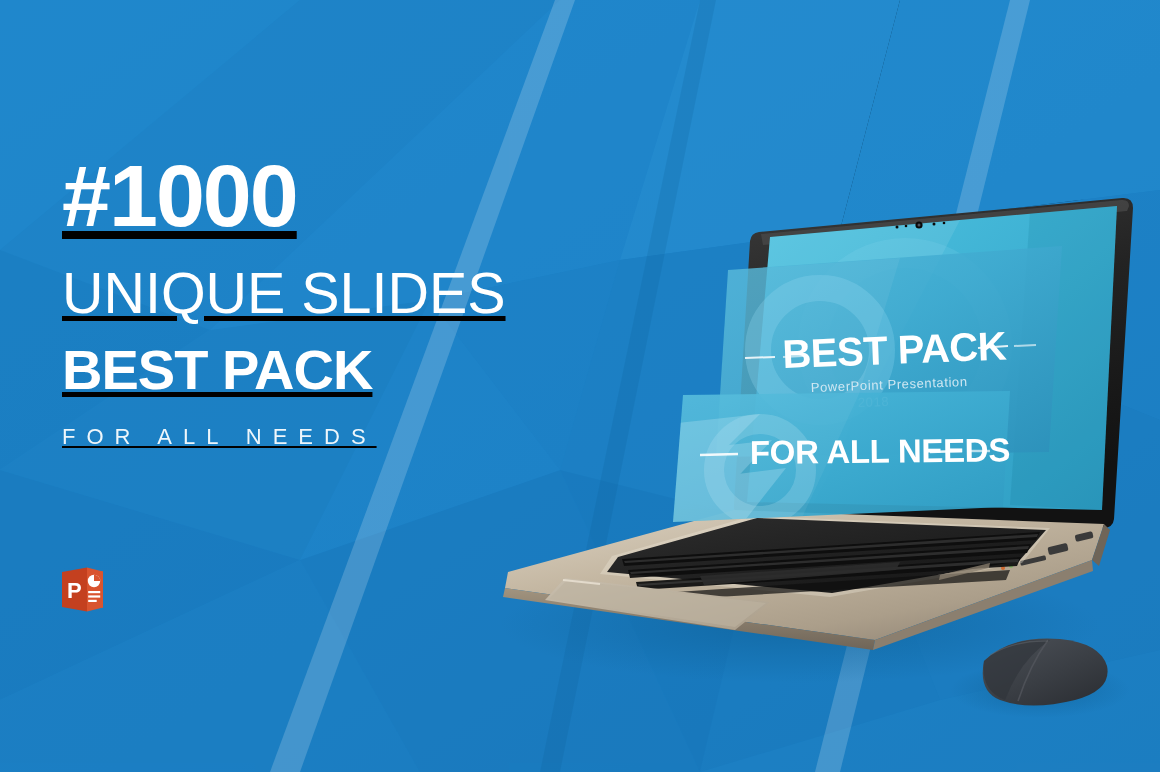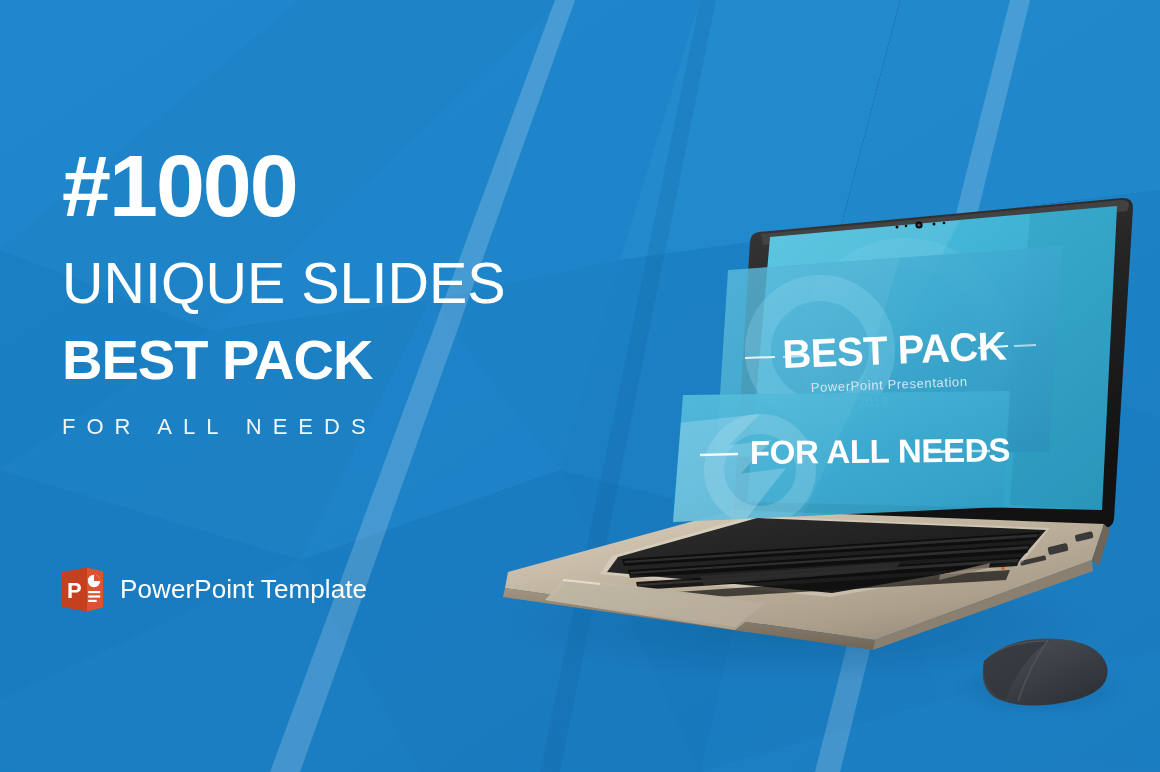--- a/index.html
+++ b/index.html
@@ -23,23 +23,24 @@
     inset: 0;
     width: 1160px;
     height: 772px;
     display: block;
   }
 
   
   .text-block {
     position: absolute;
     left: 62px;
-    top: 144px;
+    top: 154px;
     width: 480px;
     z-index: 40;
+    text-decoration: underline;
   }
   .headline-hash {
     font-family: "Liberation Sans", sans-serif;
     font-weight: bold;
     font-size: 88px;
     line-height: 0.96;
     letter-spacing: -2px;
     color: #ffffff;
     margin: 0 0 26px 0;
     white-space: nowrap;
@@ -215,21 +216,20 @@
 
       <text x="5" y="31.5" font-family="Liberation Sans, sans-serif" font-size="22" font-weight="bold" fill="#ffffff">P</text>
 
       <circle cx="32" cy="15" r="6.2" fill="#ffffff"></circle>
       <path d="M32 15 L32 8.8 A6.2 6.2 0 0 1 38.2 15 Z" fill="#d9542f"></path>
 
       <rect x="26.2" y="25" width="12" height="2.2" fill="#ffffff"></rect>
       <rect x="26.2" y="29.4" width="12" height="2.2" fill="#ffffff"></rect>
       <rect x="26.2" y="33.8" width="8.5" height="2.2" fill="#ffffff"></rect>
     </svg>
-    <span class="ppt-label">PowerPoint Template</span>
   </div>
 
   <svg id="device-scene" viewBox="0 0 1160 772">
     <defs>
       <linearGradient id="screenGrad" x1="0" y1="0" x2="1" y2="1">
         <stop offset="0%" stop-color="#4fc4e0"></stop>
         <stop offset="45%" stop-color="#3fb2d4"></stop>
         <stop offset="100%" stop-color="#2e9cc2"></stop>
       </linearGradient>
       <linearGradient id="bezelGrad" x1="0" y1="0" x2="0.3" y2="1">

